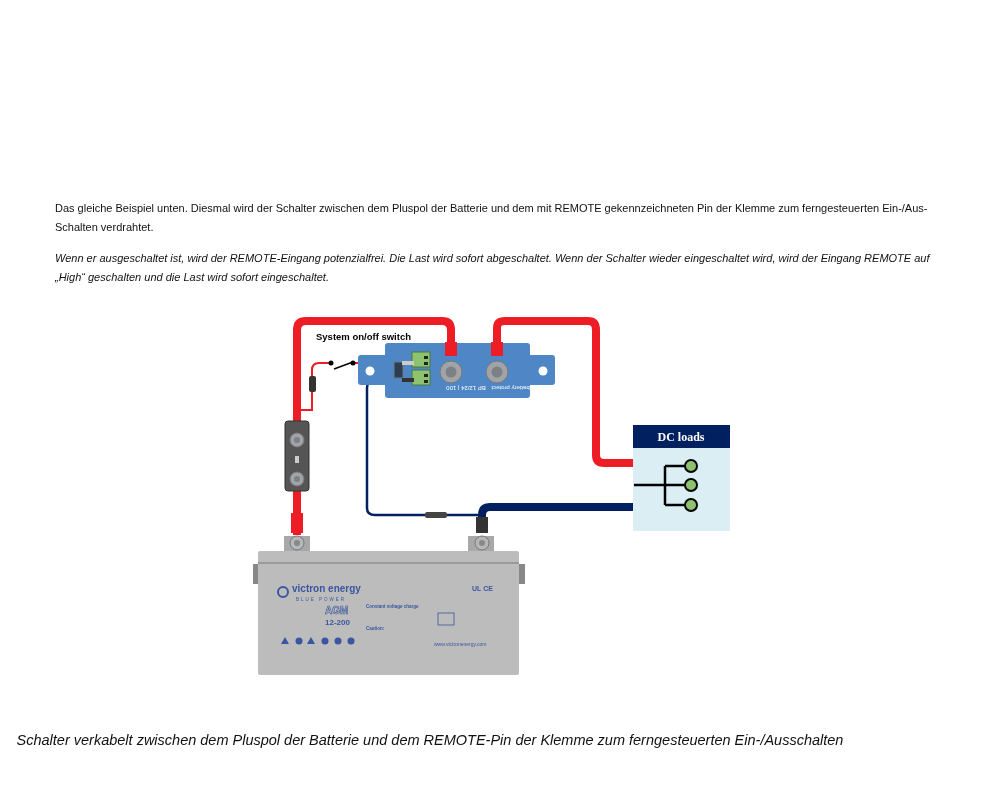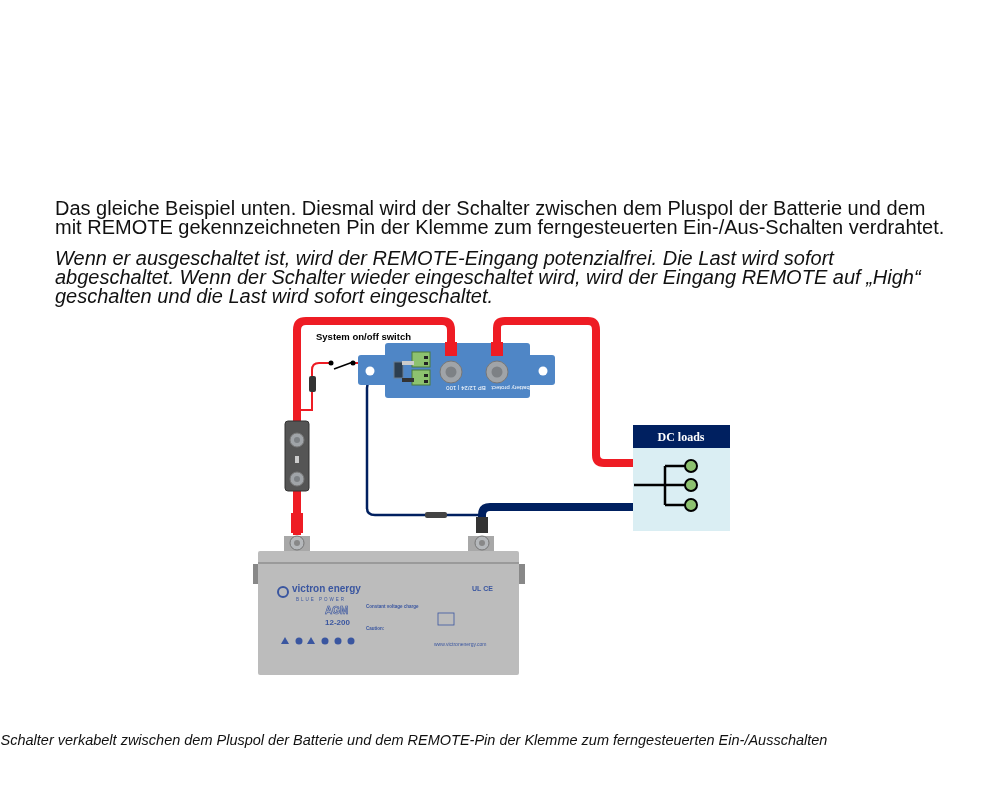--- a/index.html
+++ b/index.html
@@ -1,20 +1,20 @@
 <!DOCTYPE html>
 <html><head>
 <meta charset="utf-8">
 <style>
   html,body{margin:0;padding:0;background:#ffffff;}
   body{width:983px;height:801px;position:relative;overflow:hidden;font-family:"Liberation Sans",sans-serif;color:#111;}
-  .para{position:absolute;left:55px;width:890px;font-size:20px;line-height:19px;margin:0;}
+  .para{position:absolute;left:55px;width:890px;font-size:11px;line-height:19px;margin:0;}
   #p1{top:199px;}
   #p2{top:249px;font-style:italic;}
-  .caption{position:absolute;left:0;width:828px;top:732px;text-align:center;font-style:italic;font-size:14.5px;}
+  .caption{position:absolute;left:16px;width:828px;top:732px;text-align:center;font-style:italic;font-size:14.5px;}
   svg{position:absolute;left:0;top:0;}
   .lbl{font-family:"Liberation Sans",sans-serif;}
 </style>
 </head>
 <body>
 
 <p class="para" id="p1">Das gleiche Beispiel unten. Diesmal wird der Schalter zwischen dem Pluspol der Batterie und dem mit REMOTE gekennzeichneten Pin der Klemme zum ferngesteuerten Ein-/Aus-Schalten verdrahtet.</p>
 <p class="para" id="p2">Wenn er ausgeschaltet ist, wird der REMOTE-Eingang potenzialfrei. Die Last wird sofort abgeschaltet. Wenn der Schalter wieder eingeschaltet wird, wird der Eingang REMOTE auf „High“ geschalten und die Last wird sofort eingeschaltet.</p>
 
 <svg width="983" height="801" viewBox="0 0 983 801">

